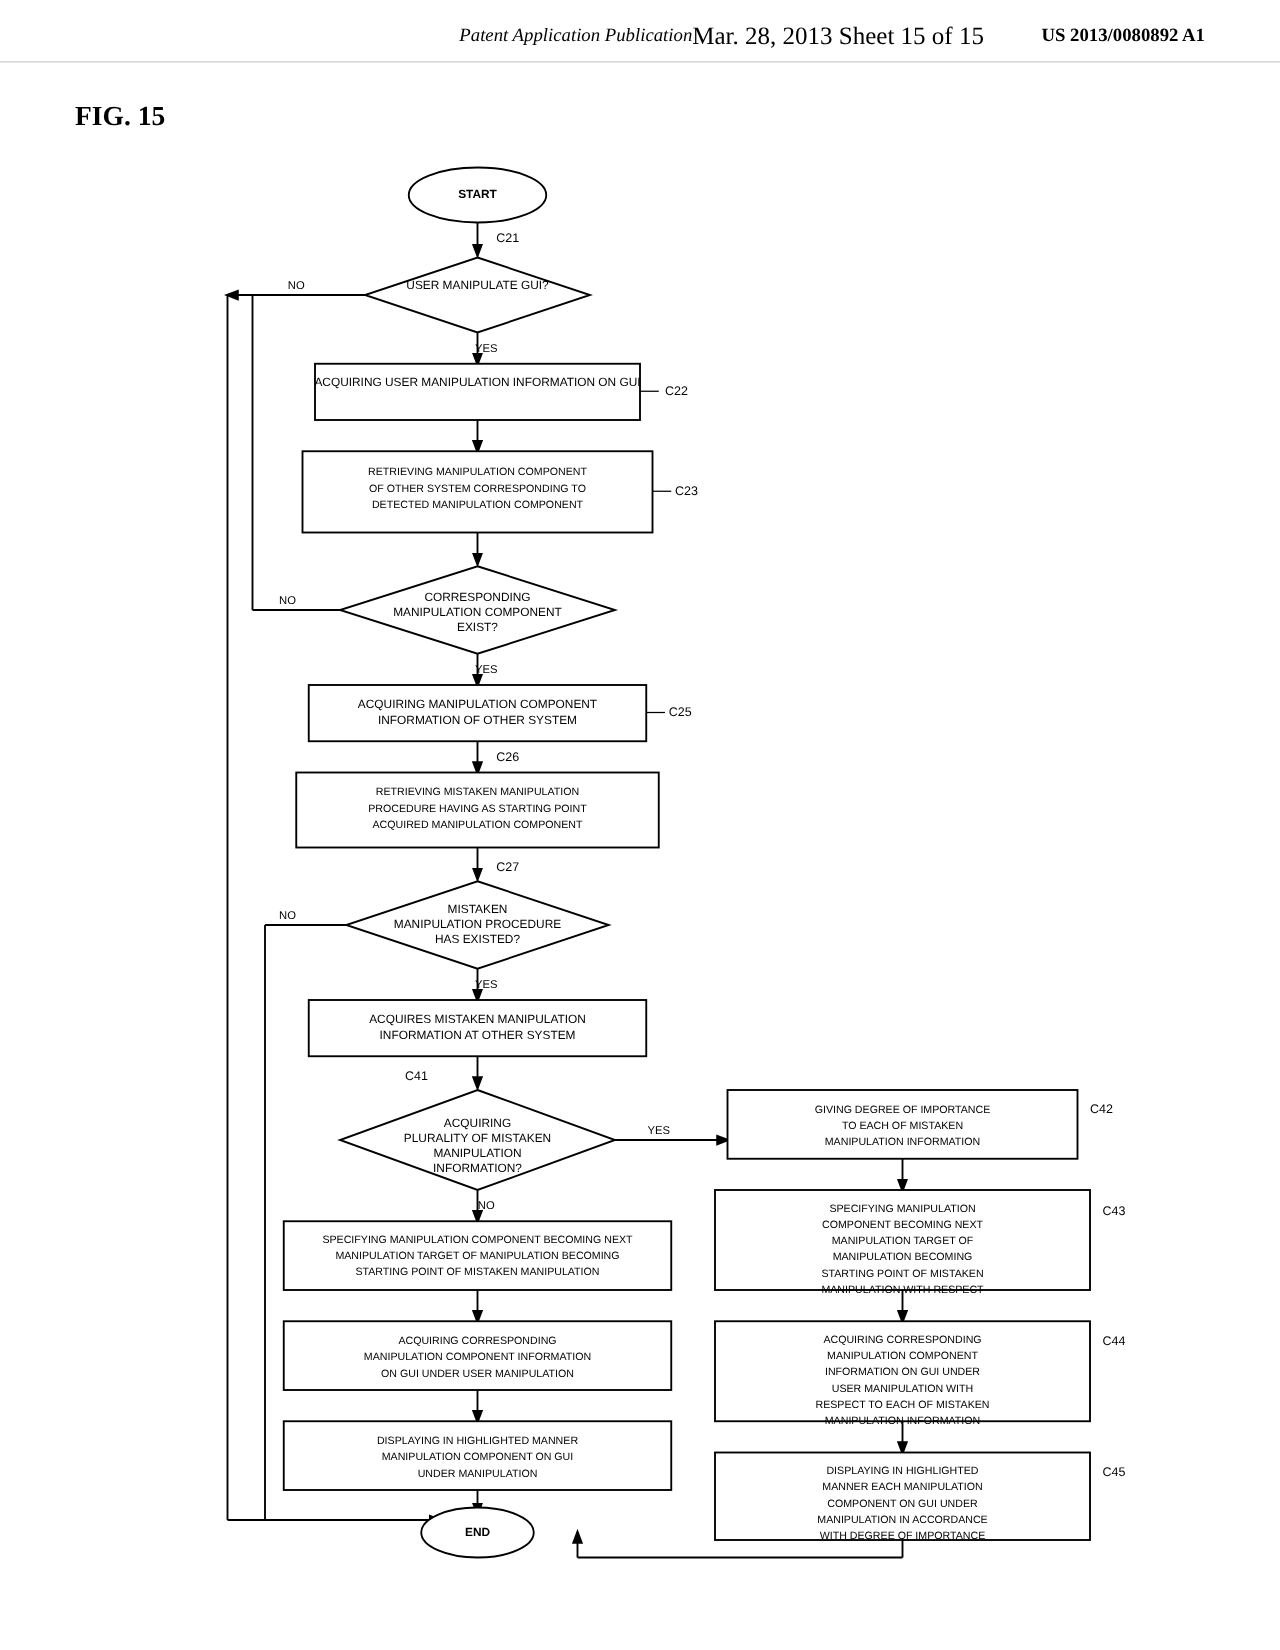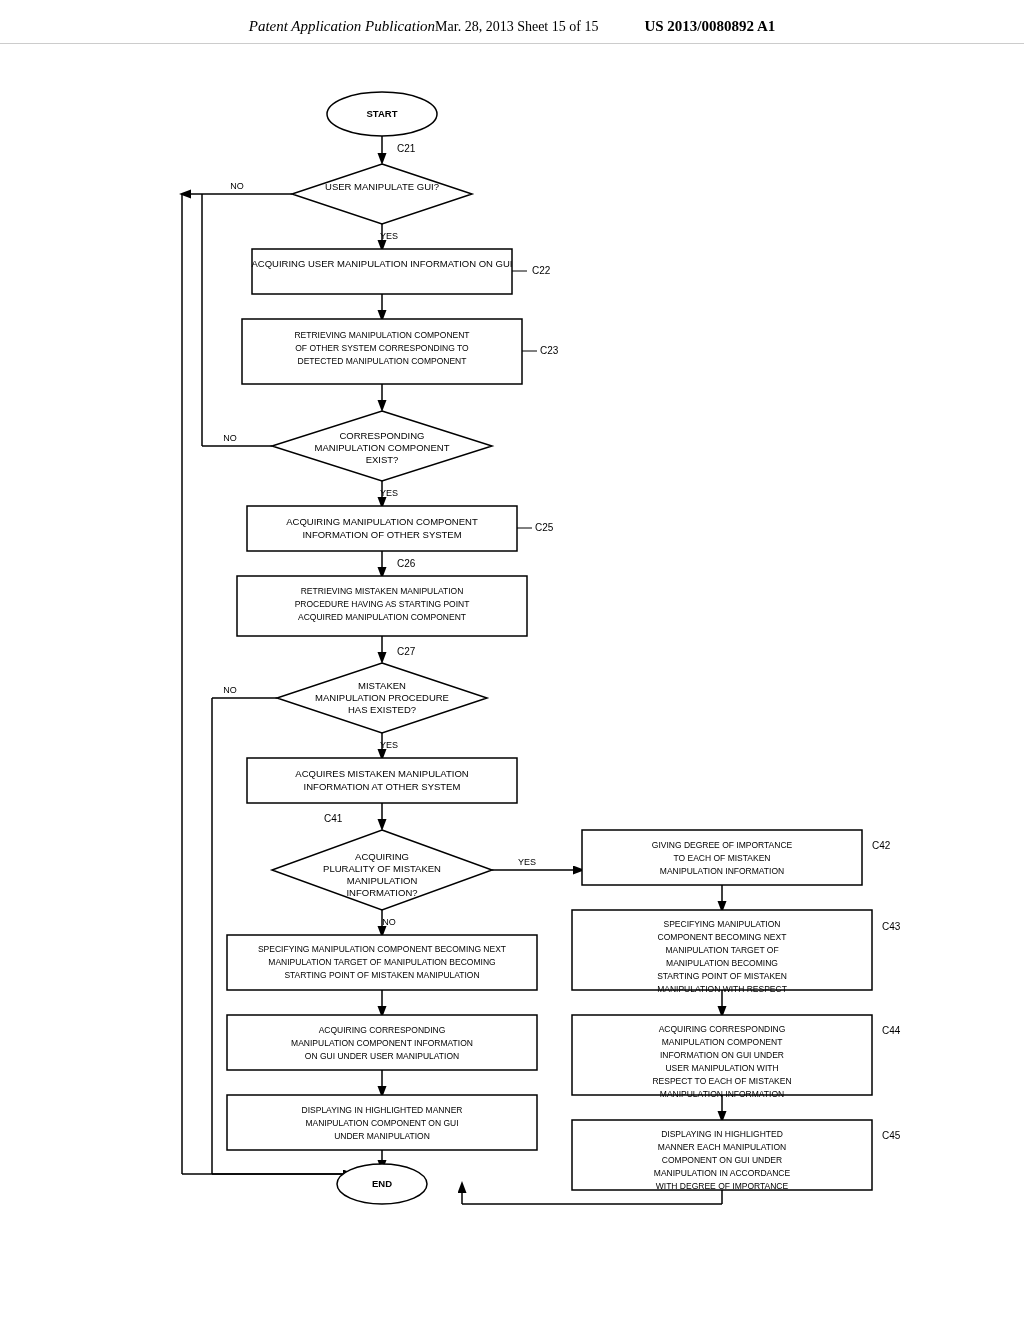--- a/index.html
+++ b/index.html
@@ -7,31 +7,31 @@
       background: #fff;
       font-family: 'Times New Roman', Times, serif;
       width: 1024px;
       min-height: 1320px;
       position: relative;
       overflow-x: hidden;
     }
 
     .page-header {
       display: flex;
-      justify-content: center;
+      justify-content: flex-end;
       align-items: center;
       padding: 18px 60px 8px 60px;
       border-bottom: 1px solid #ccc;
     }
     .page-header-left {
       font-style: italic;
       font-size: 15px;
     }
     .page-header-center {
-      font-size: 14px;
+      font-size: 20px;
     }
     .page-header-right {
       font-size: 15px;
       font-weight: bold;
       margin-left: 46px;
     }
 
     .page-content {
       padding: 30px 60px 30px 60px;
       position: relative;
@@ -84,20 +84,21 @@
 </head>
 <body>
 
 <div class="page-header">
   <span class="page-header-left">Patent Application Publication</span>
   <span class="page-header-center">Mar. 28, 2013  Sheet 15 of 15</span>
   <span class="page-header-right">US 2013/0080892 A1</span>
 </div>
 
 <div class="page-content">
+  <div class="fig-label">FIG. 15</div>
 
   <div class="flowchart">
     <svg class="diagram" viewBox="0 0 860 1150">
 
       <defs>
         <marker id="arrow" markerWidth="8" markerHeight="8" refX="6" refY="3" orient="auto">
           <path d="M0,0 L0,6 L8,3 z" fill="#000"></path>
         </marker>
       </defs>
 

